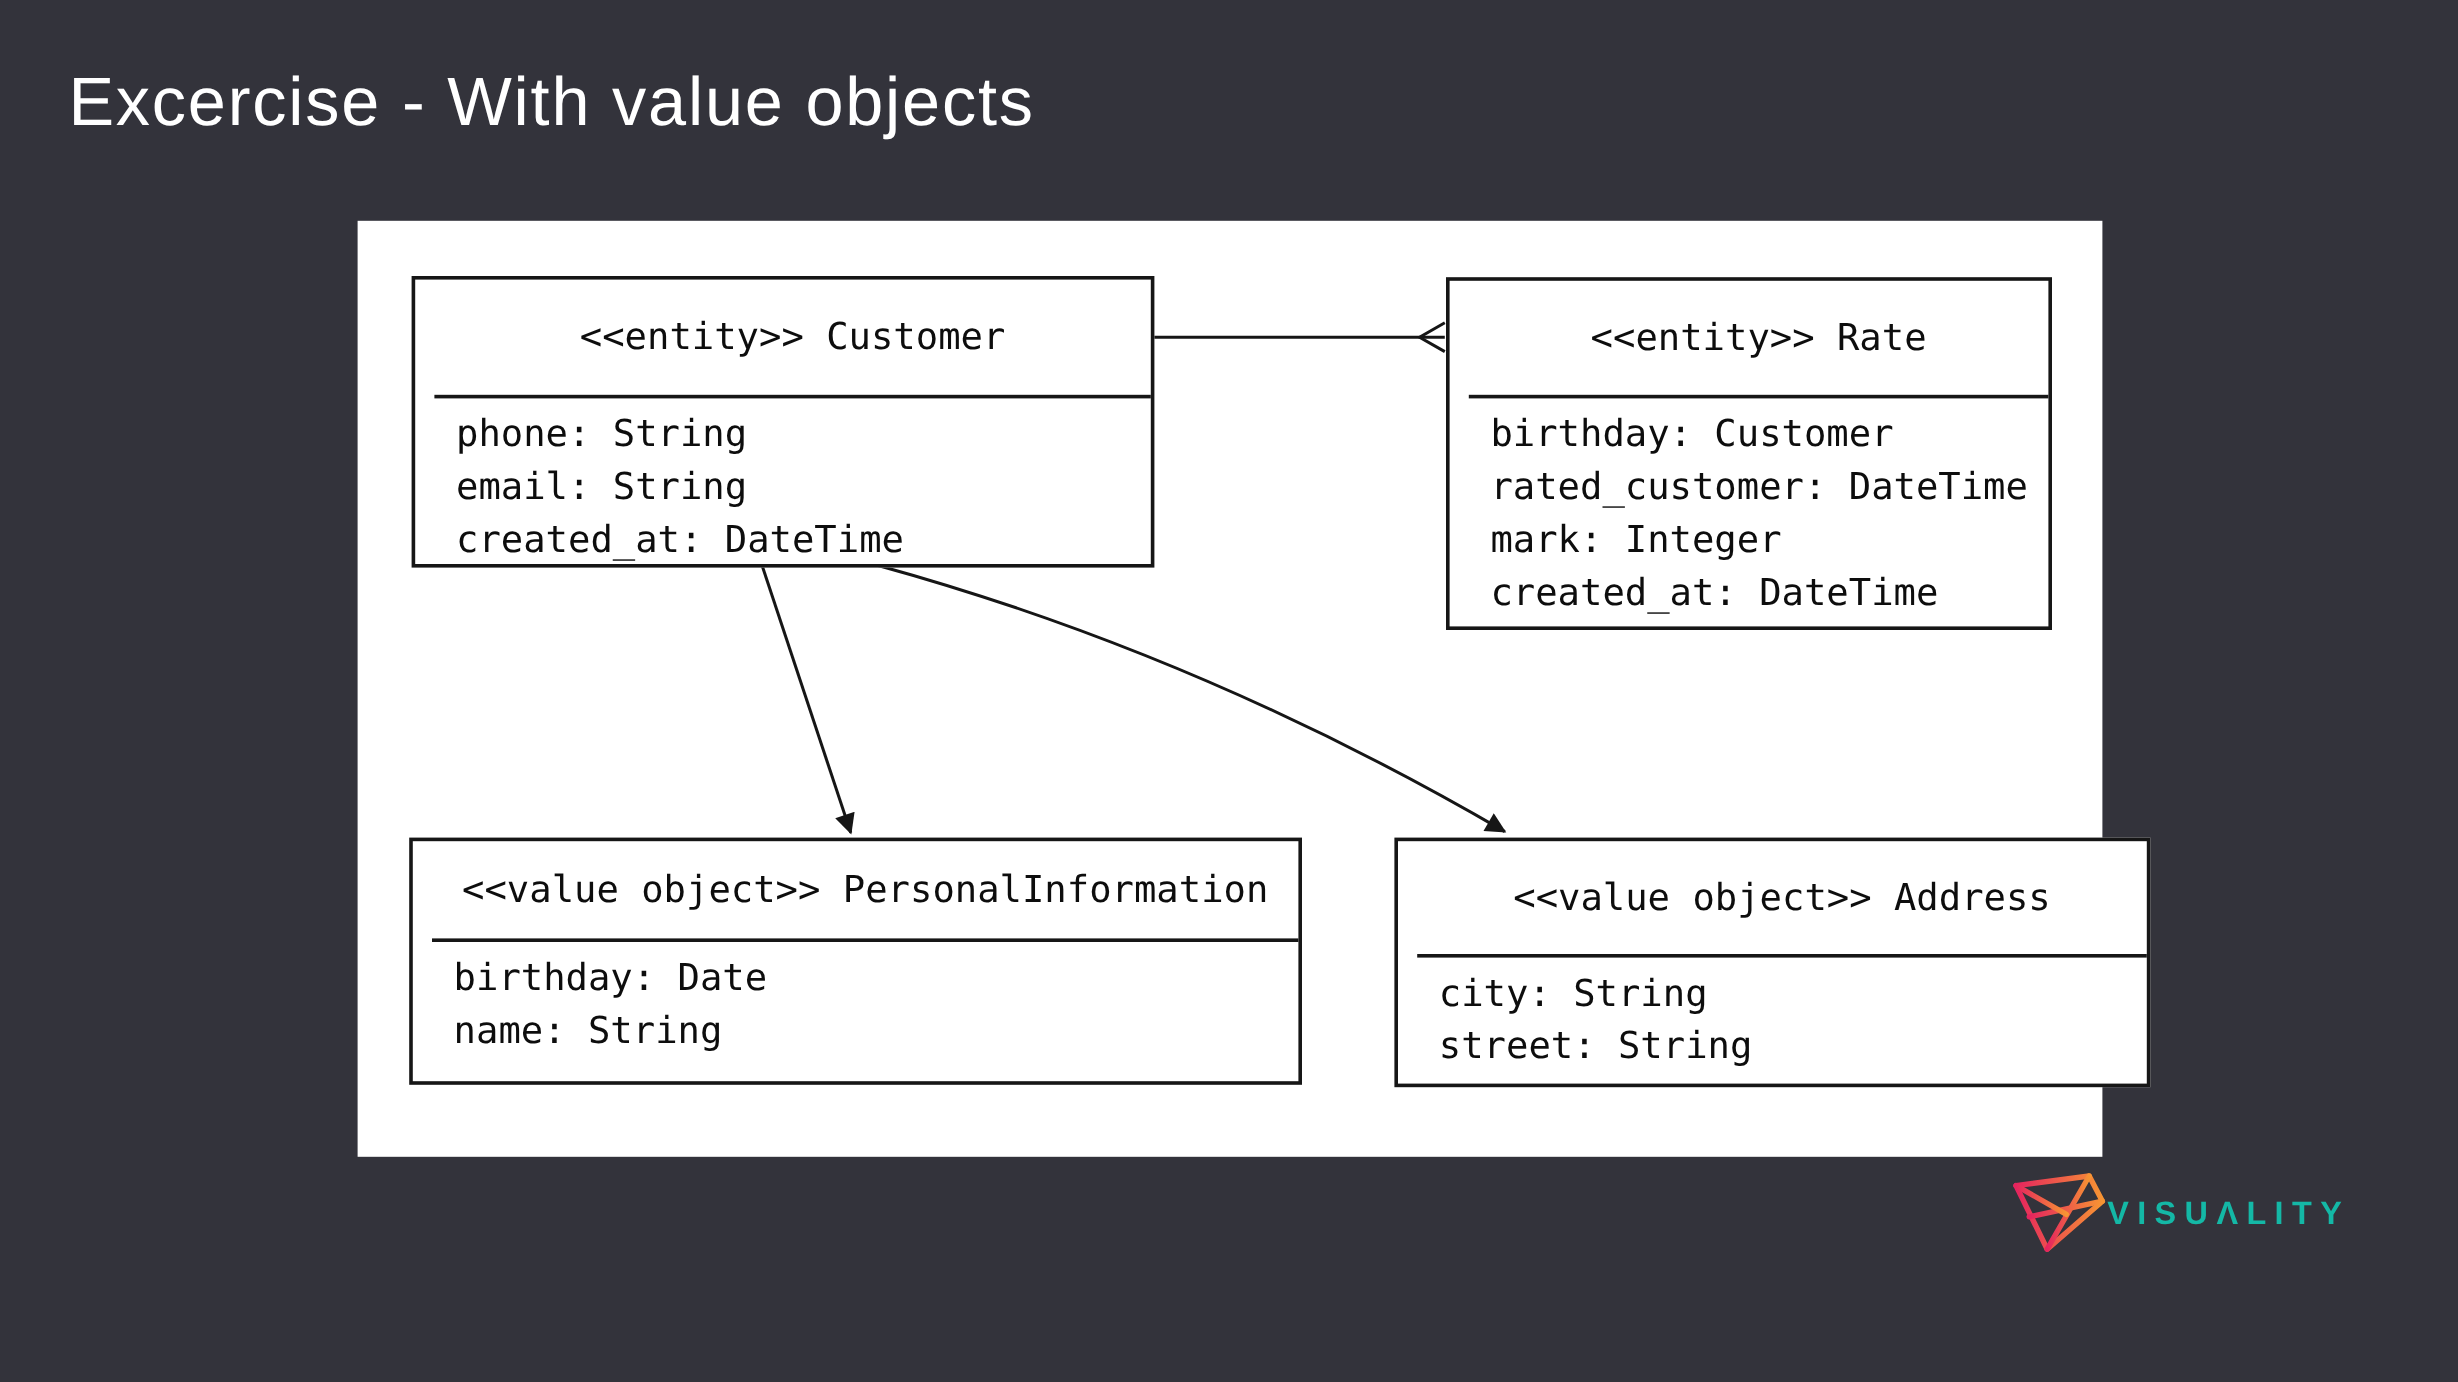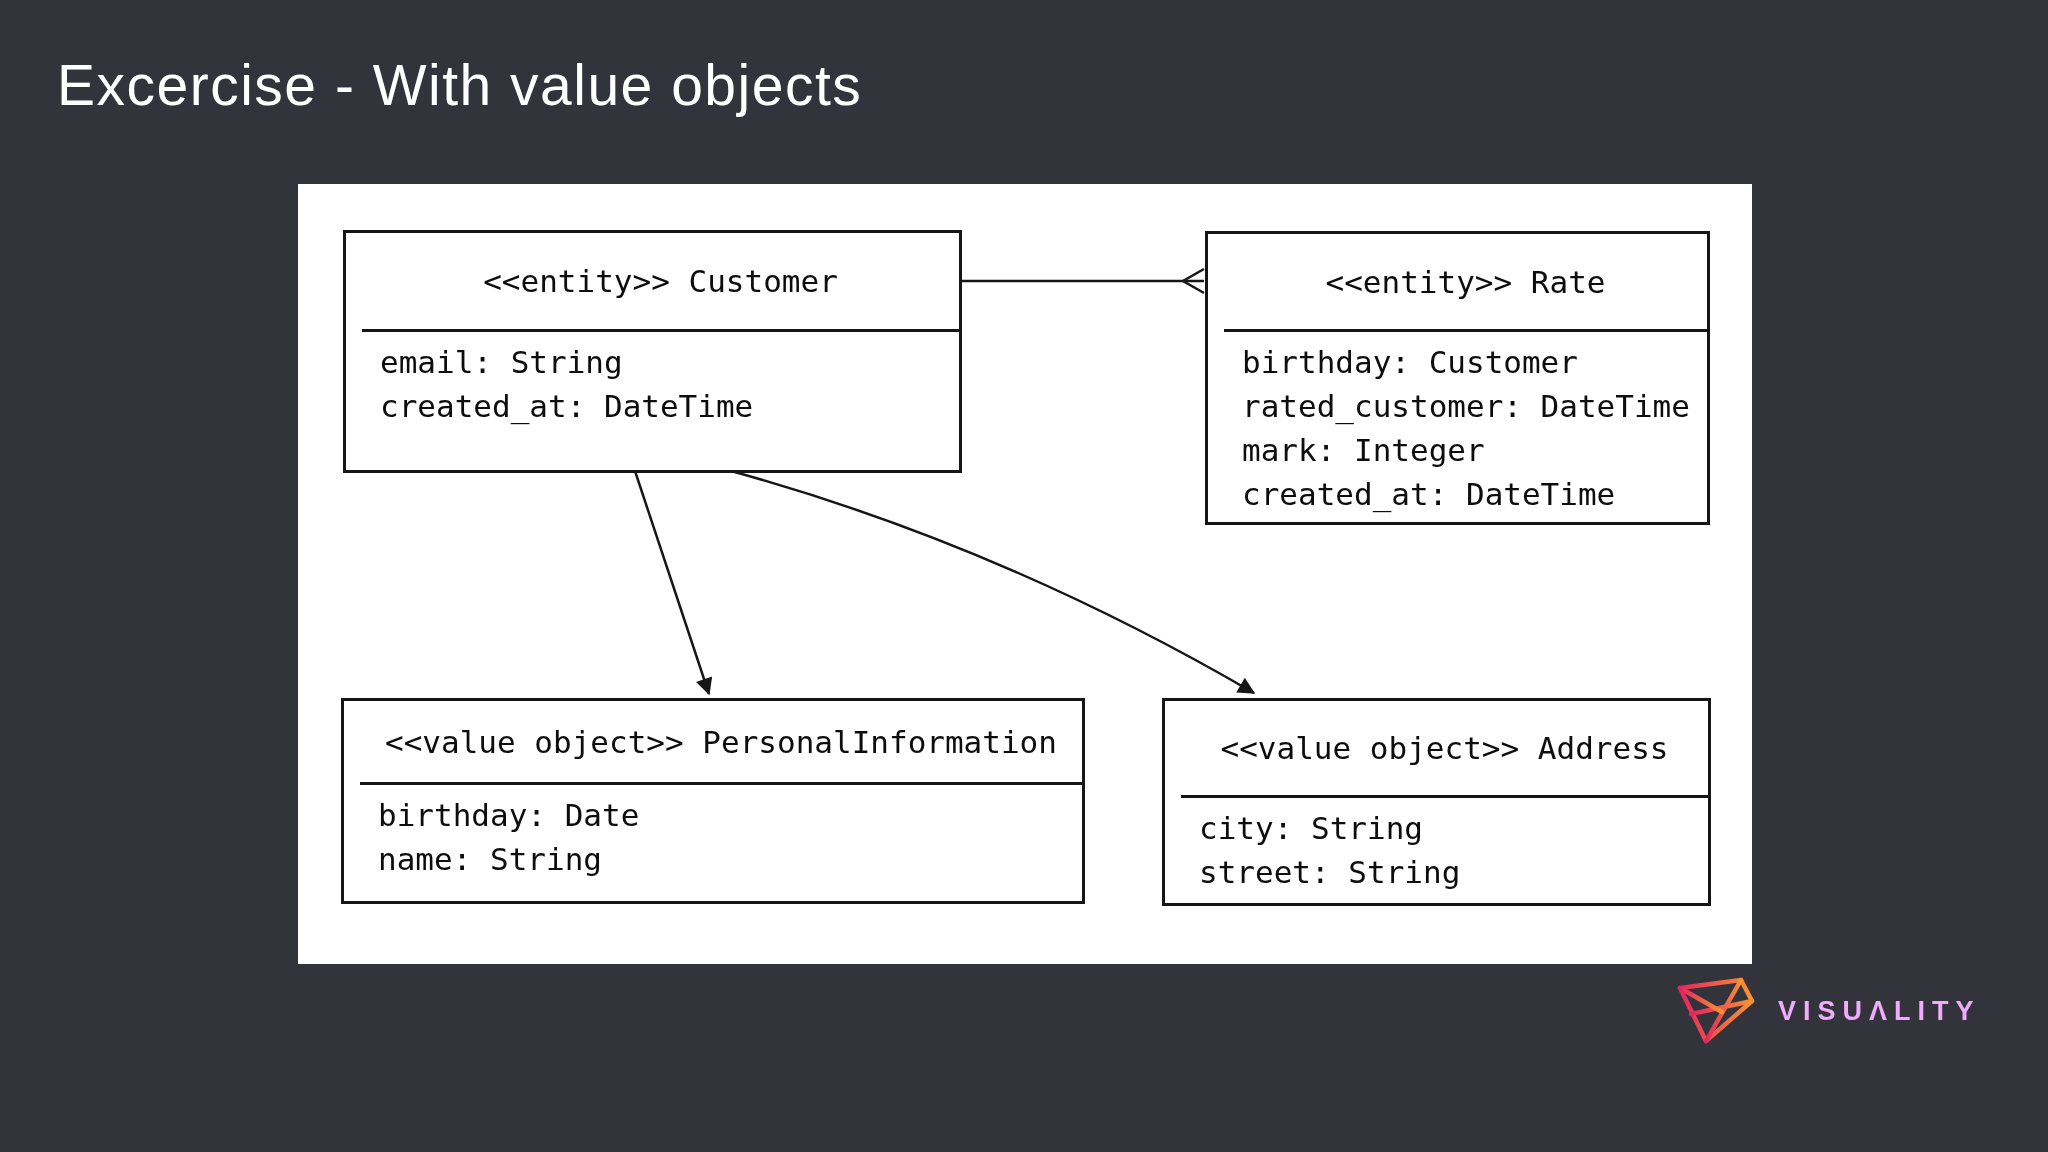--- a/index.html
+++ b/index.html
@@ -53,36 +53,35 @@
     font-size: 31px;
     line-height: 44px;
     white-space: nowrap;
   }
   .uml-customer { left: 343px; top: 230px; width: 619px; height: 243px; }
   .uml-customer .hdr { height: 99px; }
   .uml-rate { left: 1205px; top: 231px; width: 505px; height: 294px; }
   .uml-rate .hdr { height: 98px; }
   .uml-personal { left: 341px; top: 698px; width: 744px; height: 206px; }
   .uml-personal .hdr { height: 84px; }
-  .uml-address { left: 1162px; top: 698px; width: 549px; height: 208px; }
+  .uml-address { left: 1162px; top: 698px; width: 630px; height: 208px; }
   .uml-address .hdr { height: 97px; }
   .brand {
     position: absolute;
     left: 1672px; top: 974px;
     display: flex;
     align-items: center;
   }
   .brand svg { display: block; }
   .brand .wordmark {
-    margin-left: 22px;
     margin-top: 2px;
     font-size: 27px;
     font-weight: bold;
     letter-spacing: 7px;
-    color: #f0abfc;
+    color: #14b8a6;
     white-space: nowrap;
   }
 </style>
 </head>
 <body>
 
 <div class="slide-title">Excercise - With value objects</div>
 
 <div class="canvas"></div>
 
@@ -99,20 +98,21 @@
   </g>
 
   <line x1="635" y1="471" x2="709" y2="694" stroke="#161616" stroke-width="2.5" marker-end="url(#arrowFilled)"></line>
 
   <path d="M731,471 Q1000,545 1254,693" fill="none" stroke="#161616" stroke-width="2.5" marker-end="url(#arrowFilled)"></path>
 </svg>
 
 <div class="uml uml-customer">
   <div class="hdr">&lt;&lt;entity&gt;&gt; Customer</div>
   <div class="body">
+    <div>phone: String</div>
     <div>email: String</div>
     <div>created_at: DateTime</div>
   </div>
 </div>
 
 <div class="uml uml-rate">
   <div class="hdr">&lt;&lt;entity&gt;&gt; Rate</div>
   <div class="body">
     <div>birthday: Customer</div>
     <div>rated_customer: DateTime</div>

